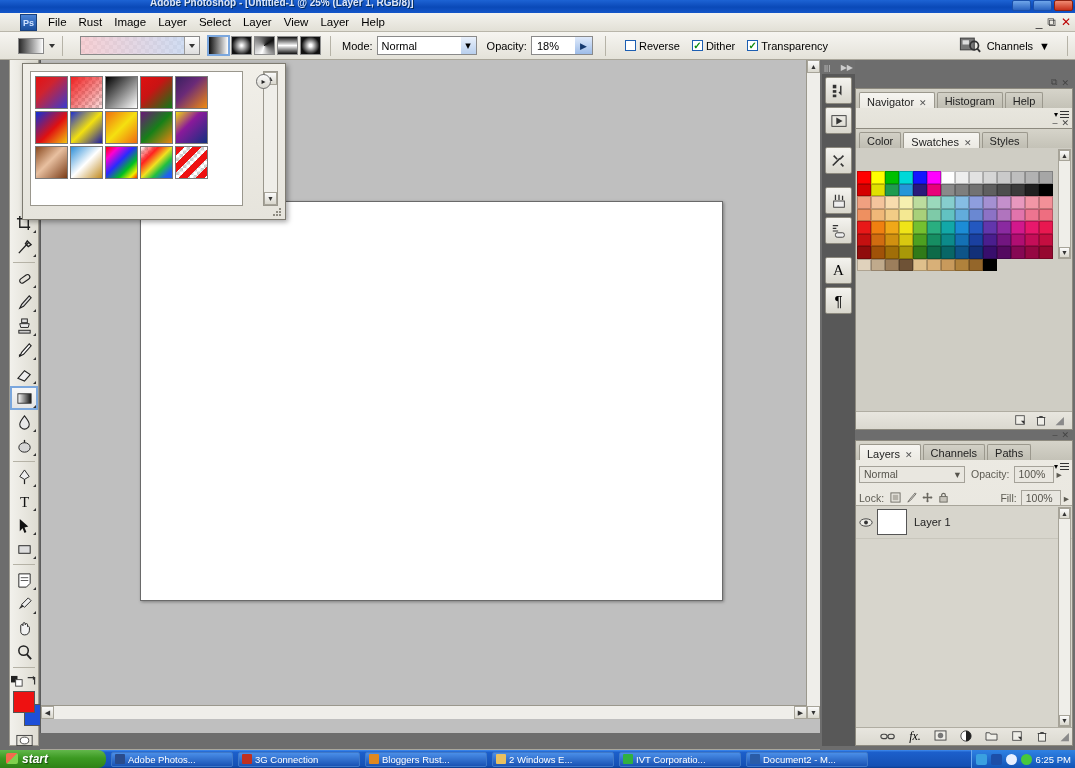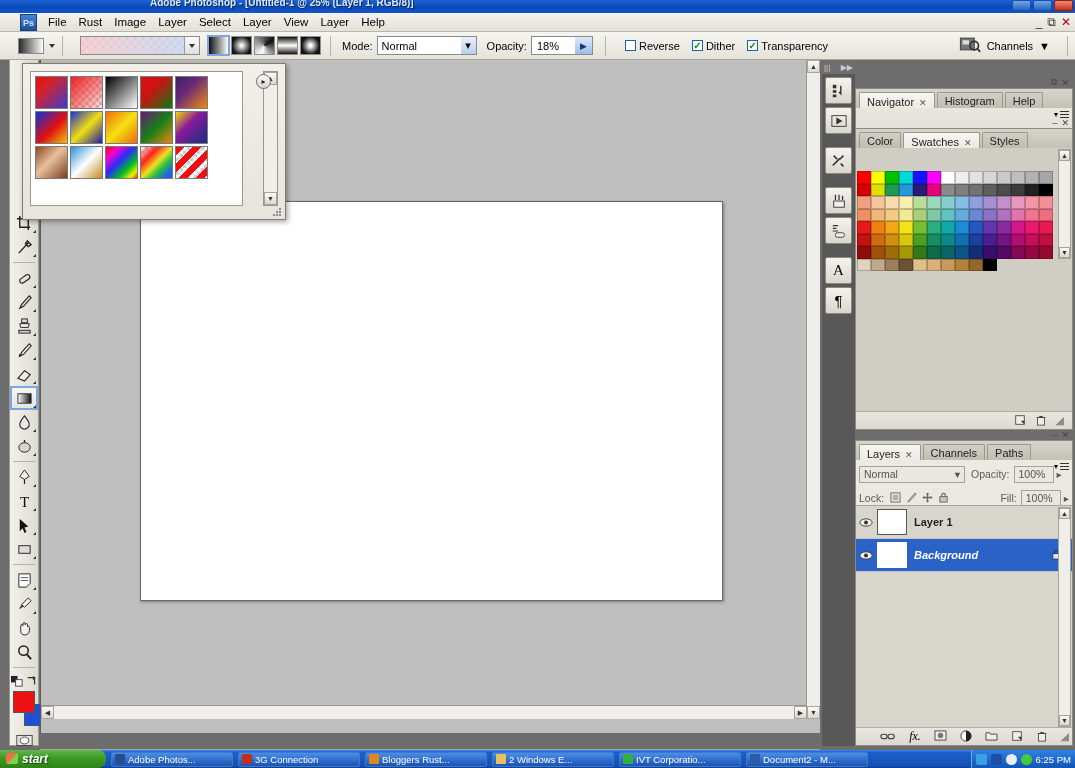--- a/index.html
+++ b/index.html
@@ -785,37 +785,21 @@
 
   <div style="position:absolute; left:0; top:64px; width:100%; height:224px; background:#d7d5cc; border-top:1px solid #a8a59a;">
     <div class="lrow">
       <span class="eye">
         <svg viewBox="0 0 16 12" width="14" height="11">
             <ellipse cx="8" cy="6" rx="7" ry="4.2" fill="#efeee8" stroke="#333"></ellipse>
             <circle cx="8" cy="6" r="2.2" fill="#333"></circle>
           </svg>
       </span>
       <span class="lthumb"></span>
-      <span style="font-weight:bold;">Layer 1</span>
-    </div>
-    <div class="lrow sel">
-      <span class="eye">
-        <svg viewBox="0 0 16 12" width="14" height="11">
-            <ellipse cx="8" cy="6" rx="7" ry="4.2" fill="#efeee8" stroke="#333"></ellipse>
-            <circle cx="8" cy="6" r="2.2" fill="#333"></circle>
-          </svg>
-      </span>
-      <span class="lthumb"></span>
-      <span style="font-style:italic;font-weight:bold;">Background</span>
-      <span style="margin-left:auto;margin-right:10px;">
-        <svg viewBox="0 0 12 12" width="11" height="11">
-            <rect x="2" y="5" width="8" height="6" fill="#e8e6de" stroke="#143a7a"></rect>
-            <path d="M4 5V3.5a2 2 0 0 1 4 0V5" fill="none" stroke="#143a7a" stroke-width="1.3"></path>
-          </svg>
-      </span>
+      <span style="font-weight:normal;">Layer 1</span>
     </div>
     <div style="position:absolute;right:1px;top:1px;width:13px;height:220px;background:#efeee9;border:1px solid #a6a398;">
       <div class="arr" style="height:11px;width:11px;">▲</div>
       <div class="arr" style="height:11px;width:11px;position:absolute;bottom:0;">▼</div>
     </div>
   </div>
 
   <div class="panel-footer" style="justify-content:center; gap:13px; padding-right:0;">
     <span>
       <svg viewBox="0 0 18 10" width="16" height="10">

